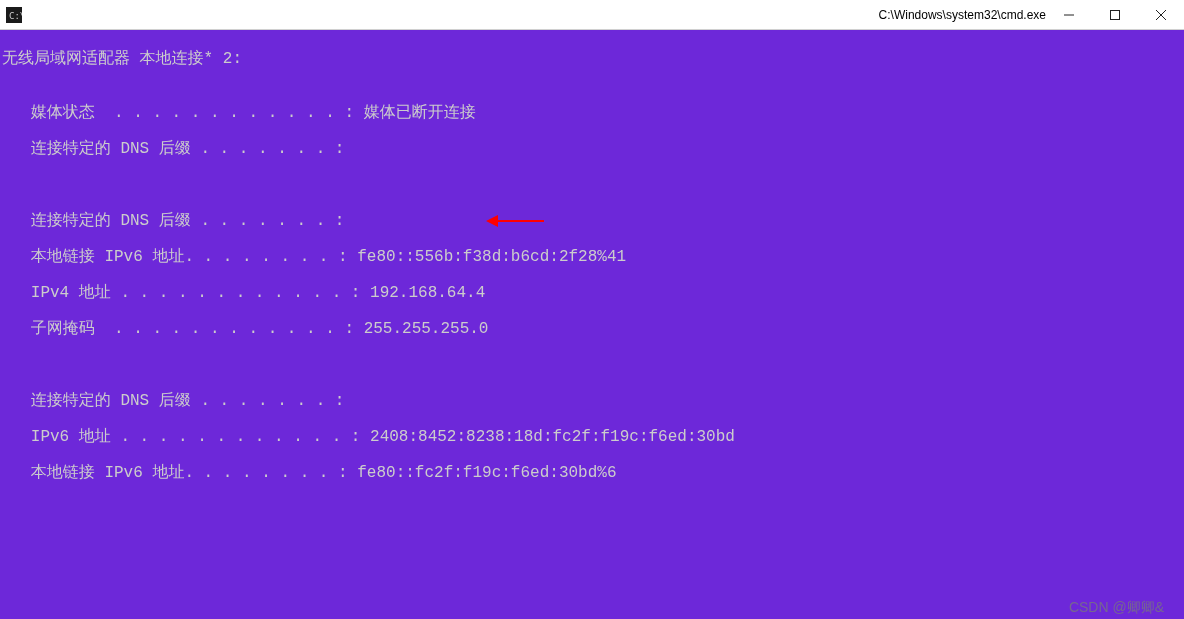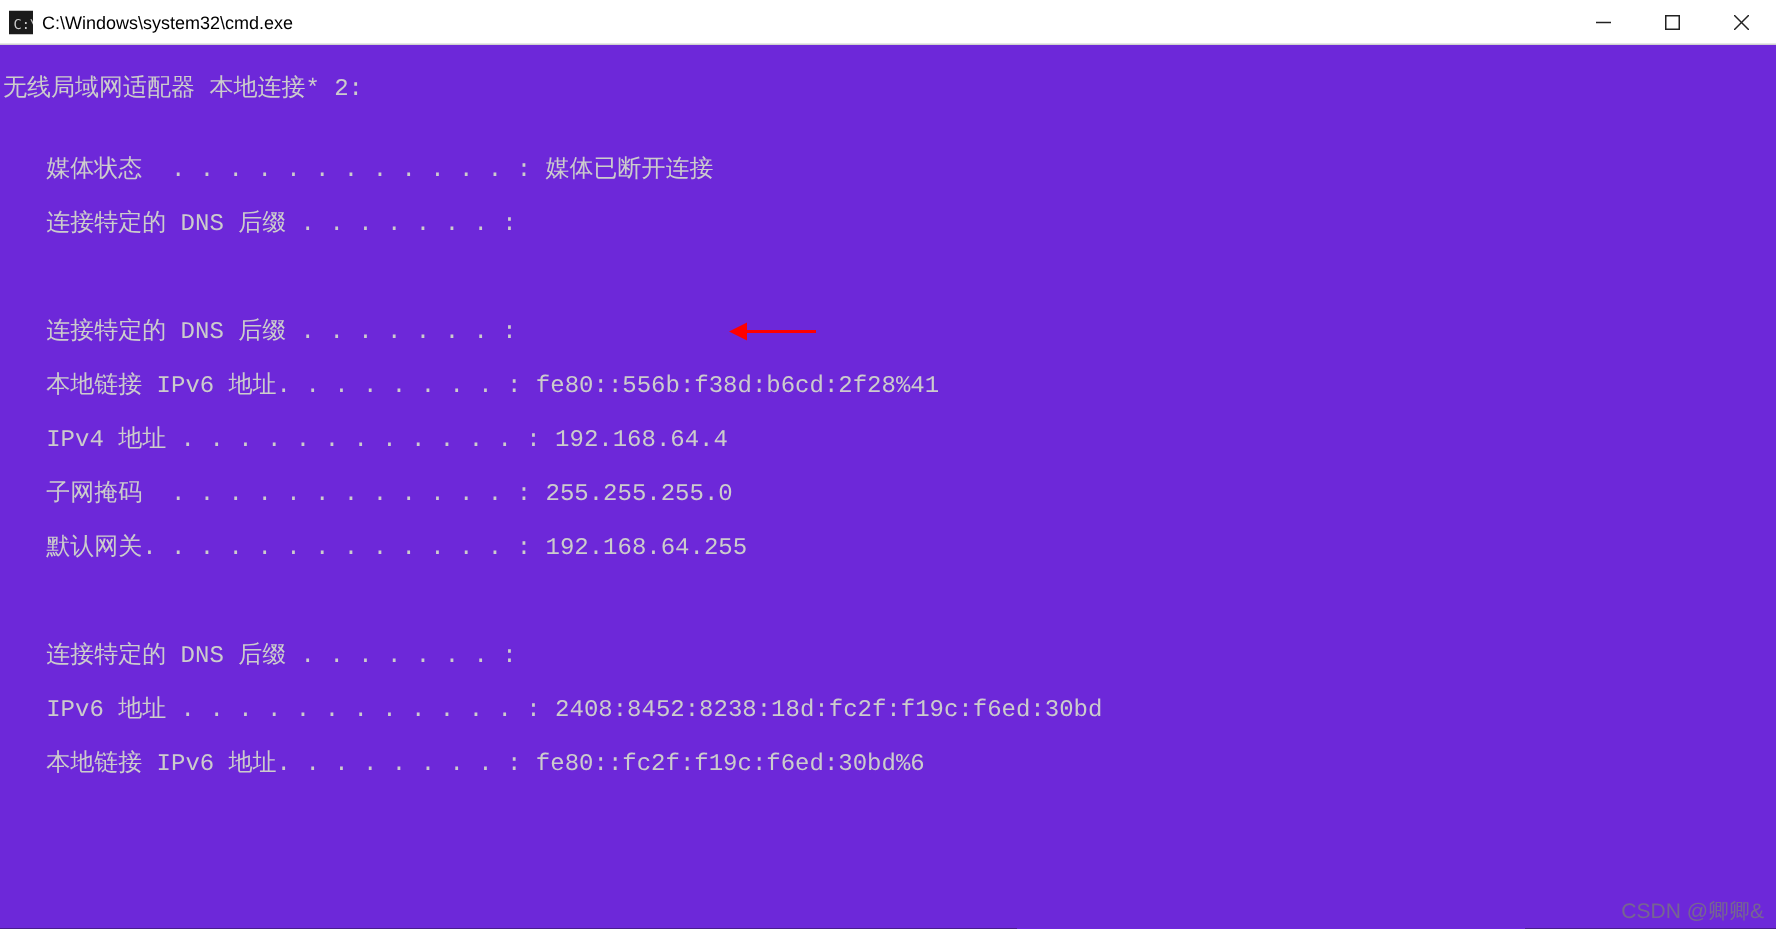--- a/index.html
+++ b/index.html
@@ -25,20 +25,21 @@
       margin-right: 6px;
       display: flex;
       align-items: center;
       justify-content: center;
     }
     .titlebar-title {
       font-family: "Segoe UI", sans-serif;
       font-size: 12px;
       color: #000;
       flex: 1;
+      text-align: right;
     }
     .window-controls {
       display: flex;
       height: 100%;
     }
     .win-btn {
       width: 46px;
       height: 100%;
       display: flex;
       align-items: center;
@@ -61,21 +62,21 @@
     }
     .line { white-space: pre; }
     .arrow {
       position: absolute;
       left: 486px;
       top: 182px;
       pointer-events: none;
     }
     .watermark {
       position: absolute;
-      right: 8px;
+      right: 20px;
       bottom: 2px;
       color: #7a7a7a;
       font-family: "Microsoft YaHei", sans-serif;
       font-size: 14px;
       opacity: 0.75;
     }
   </style>
 </head>
 <body>
 
@@ -111,21 +112,20 @@
 <div class="line">无线局域网适配器 本地连接* 2:</div>
 <div class="line"></div>
 <div class="line">   媒体状态  . . . . . . . . . . . . : 媒体已断开连接</div>
 <div class="line">   连接特定的 DNS 后缀 . . . . . . . :</div>
 <div class="line"></div>
 <div class="line"></div>
 <div class="line">   连接特定的 DNS 后缀 . . . . . . . :</div>
 <div class="line">   本地链接 IPv6 地址. . . . . . . . : fe80::556b:f38d:b6cd:2f28%41</div>
 <div class="line">   IPv4 地址 . . . . . . . . . . . . : 192.168.64.4</div>
 <div class="line">   子网掩码  . . . . . . . . . . . . : 255.255.255.0</div>
-<div class="line">   默认网关. . . . . . . . . . . . . : 192.168.64.255</div>
 <div class="line"></div>
 <div class="line"></div>
 <div class="line">   连接特定的 DNS 后缀 . . . . . . . :</div>
 <div class="line">   IPv6 地址 . . . . . . . . . . . . : 2408:8452:8238:18d:fc2f:f19c:f6ed:30bd</div>
 <div class="line">   本地链接 IPv6 地址. . . . . . . . : fe80::fc2f:f19c:f6ed:30bd%6</div>
 
 
 
 
 <div class="line"></div>

